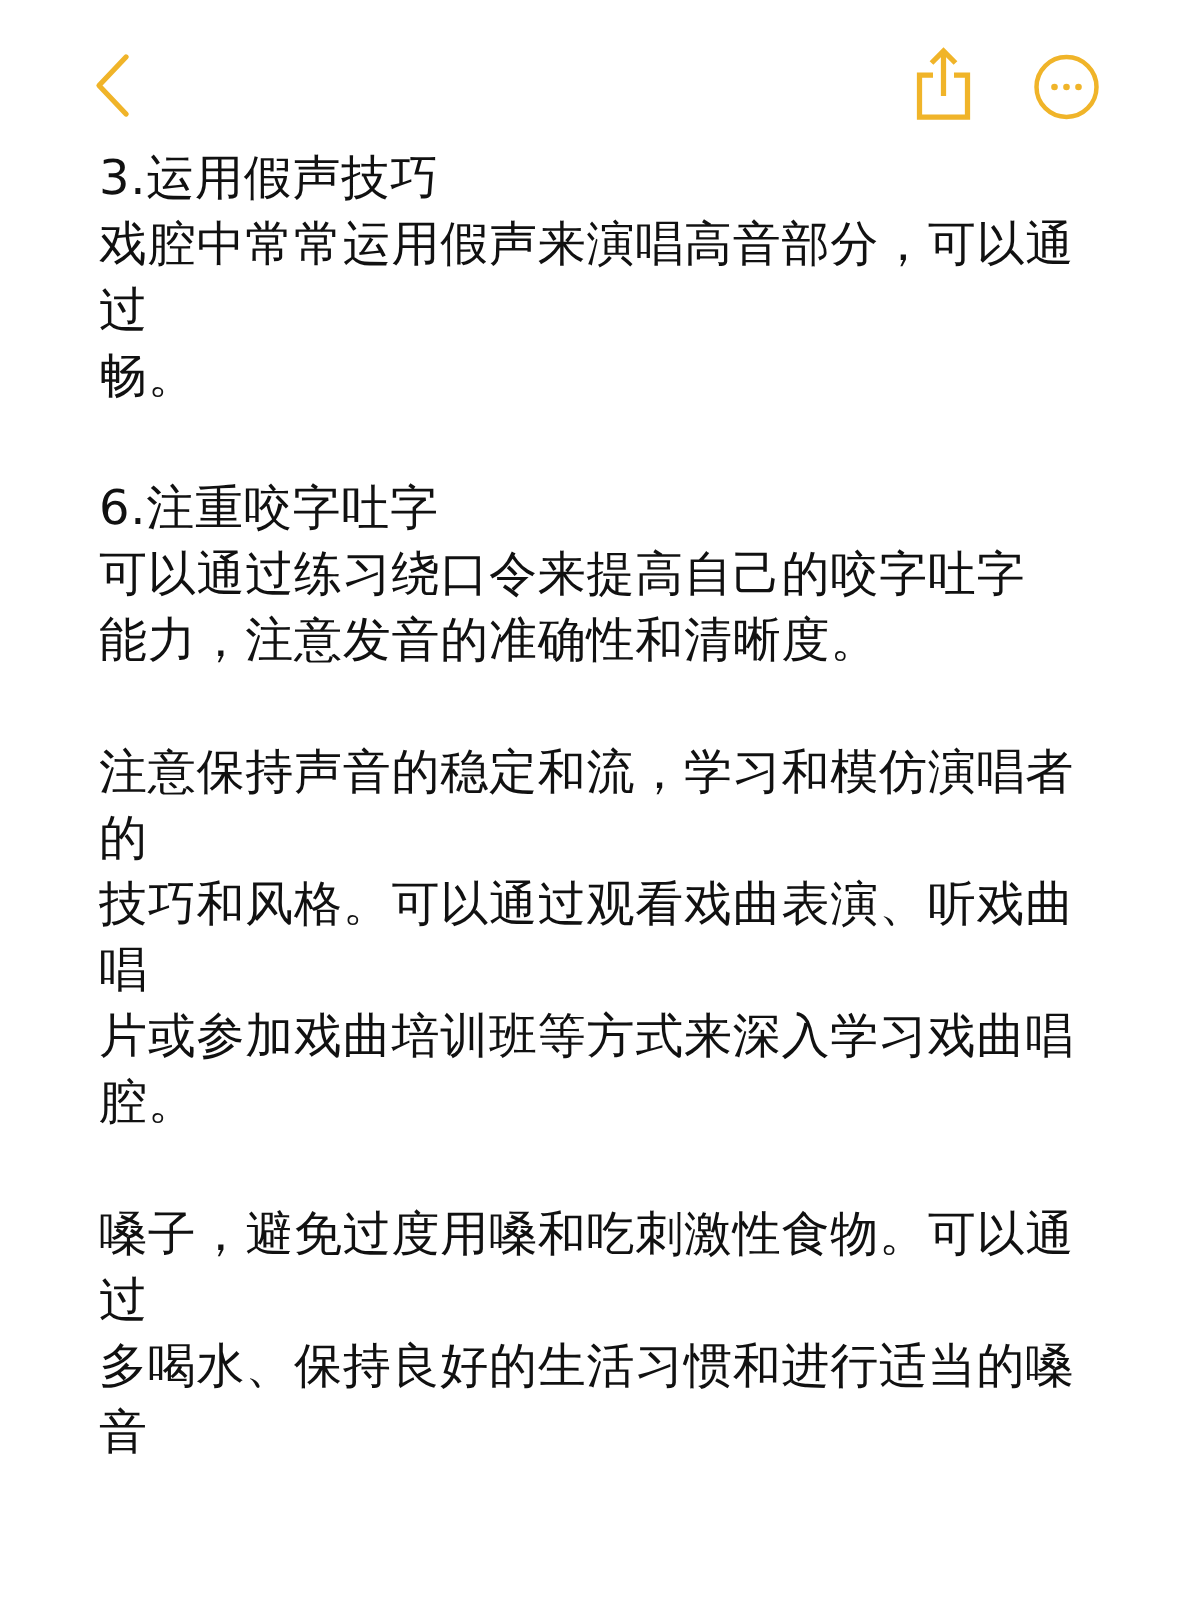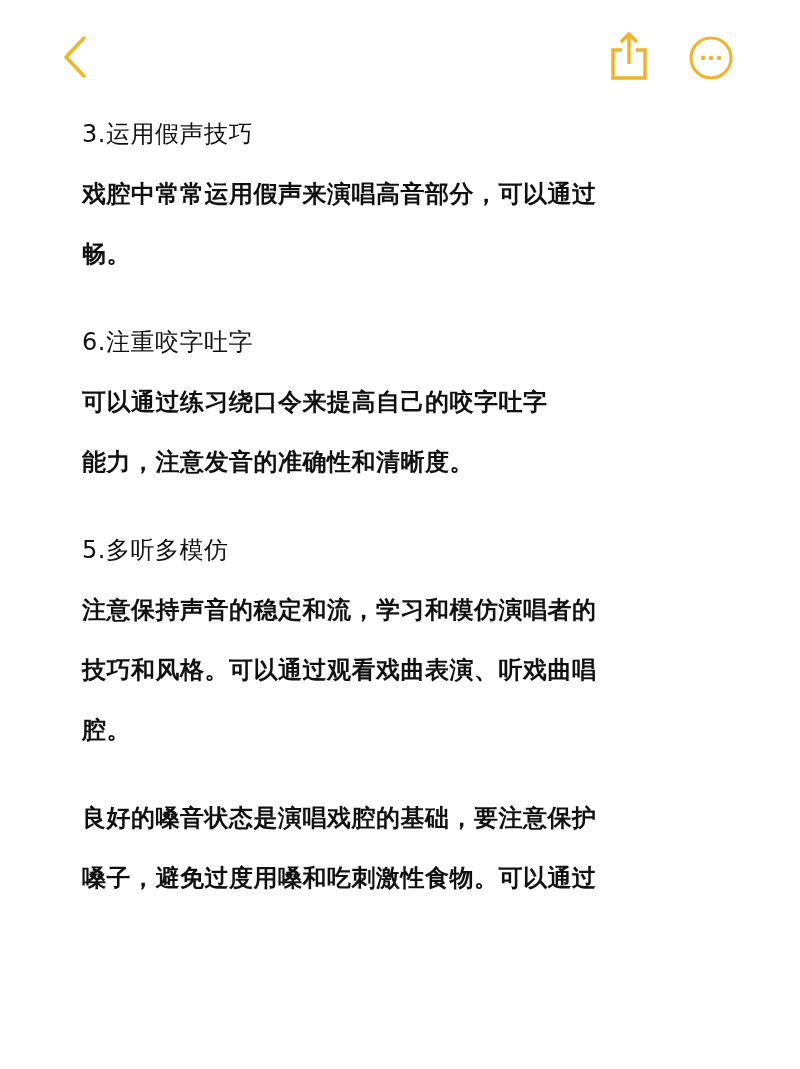--- a/index.html
+++ b/index.html
@@ -5,23 +5,23 @@
   html, body { margin: 0; padding: 0; background: #ffffff; }
   body { width: 800px; height: 1069px; overflow: hidden; position: relative;
          font-family: "DejaVu Sans", "Liberation Sans", sans-serif; color: #111111; }
   .toolbar { position: absolute; left: 0; top: 0; width: 800px; height: 100px; }
   .tb-btn { position: absolute; display: block; cursor: pointer; }
   .back { left: 56px; top: 32px; width: 40px; height: 50px; }
   .share { left: 606px; top: 30px; width: 46px; height: 52px; }
   .more { left: 688px; top: 35px; width: 46px; height: 46px; }
   .content { position: absolute; left: 66px; top: 96px; width: 680px; }
   .section { margin: 0 0 44px 0; }
-  .heading, .para { font-size: 24px; line-height: 44px; margin: 16px; letter-spacing: 0.5px; }
+  .heading, .para { font-size: 32px; line-height: 44px; margin: 0; letter-spacing: 0.5px; }
   .heading { font-weight: normal; }
-  .para { text-align: left; font-weight: bold; }
+  .para { text-align: left; }
 </style>
 </head>
 <body>
 
 <div class="toolbar">
   <span class="tb-btn back">
     <svg width="40" height="50" viewBox="0 0 40 50">
       <polyline points="28,6 10,25 28,44" fill="none" stroke="#F0B429" stroke-width="3.5" stroke-linecap="round" stroke-linejoin="round"></polyline>
     </svg>
   </span>
@@ -47,22 +47,22 @@
     <p class="heading">3.运用假声技巧</p>
     <p class="para">戏腔中常常运用假声来演唱高音部分，可以通过</p>
     <p class="para">畅。</p>
   </div>
   <div class="section">
     <p class="heading">6.注重咬字吐字</p>
     <p class="para">可以通过练习绕口令来提高自己的咬字吐字</p>
     <p class="para">能力，注意发音的准确性和清晰度。</p>
   </div>
   <div class="section">
-    <p class="heading">5.多听多模仿</p>
     <p class="para">注意保持声音的稳定和流，学习和模仿演唱者的</p>
     <p class="para">技巧和风格。可以通过观看戏曲表演、听戏曲唱</p>
+    <p class="para">片或参加戏曲培训班等方式来深入学习戏曲唱</p>
     <p class="para">腔。</p>
   </div>
   <div class="section">
-    <p class="para">良好的嗓音状态是演唱戏腔的基础，要注意保护</p>
     <p class="para">嗓子，避免过度用嗓和吃刺激性食物。可以通过</p>
+    <p class="para">多喝水、保持良好的生活习惯和进行适当的嗓音</p>
   </div>
 </div>
 
 </body></html>

